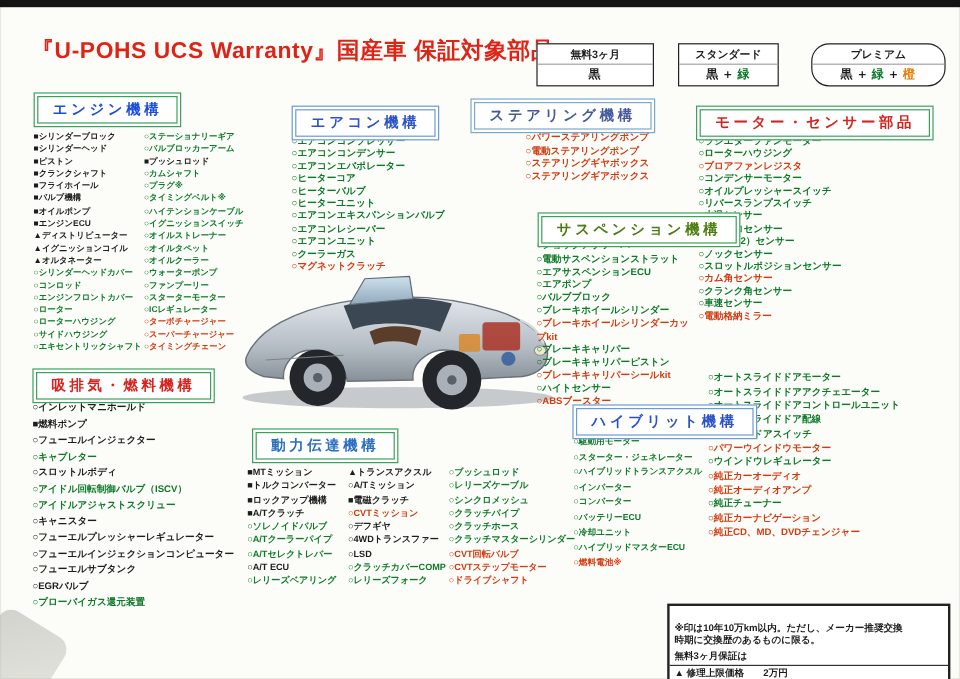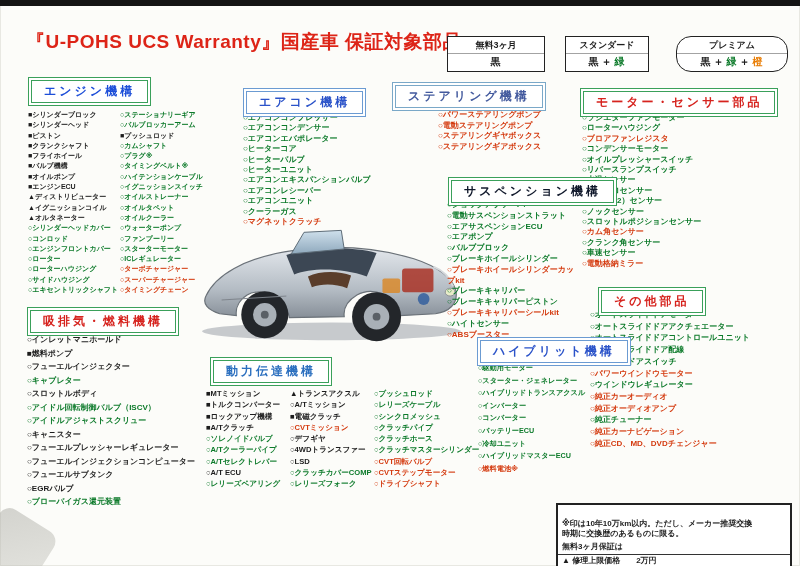--- a/index.html
+++ b/index.html
@@ -29,21 +29,21 @@
   .legend-colors{ font-size:10px; font-weight:bold; padding:1px 0 2px; letter-spacing:1px; }
   .ltoken { display:inline; padding:0 1px; }
 
   
   .hdr { position:absolute; border:4px double; padding:2px 12px; font-size:12px;
          font-weight:bold; letter-spacing:3px; background:#fff; white-space:nowrap; z-index:3; }
   #h-engine     { left:28px;  top:77px;  border-color:#3aa05a; color:#1d4ed8; }
   #h-aircon     { left:243px; top:88px;  border-color:#6b9bd2; color:#2b53c9; }
   #h-steering   { left:392px; top:82px;  border-color:#7aa8c8; color:#435a9e; }
   #h-motor      { left:580px; top:88px;  border-color:#3aa05a; color:#d6231e; }
-  #h-suspension { left:448px; top:177px; border-color:#3aa05a; color:#0f172a; }
+  #h-suspension { left:448px; top:177px; border-color:#3aa05a; color:#4d7c0f; }
   #h-intake     { left:27px;  top:307px; border-color:#3aa05a; color:#d6231e; }
   #h-power      { left:210px; top:357px; border-color:#3aa05a; color:#2b6fbf; }
   #h-hybrid     { left:477px; top:337px; border-color:#6b9bd2; color:#2b53c9; }
   #h-other      { left:598px; top:287px; border-color:#3aa05a; color:#d6231e; }
 
   
   .list { position:absolute; z-index:2; }
   .item { white-space:nowrap; font-weight:bold; font-size:8px; line-height:10.4px; }
   .black  { color:#1d1d1d; }
   .green  { color:#0c7a2a; }
@@ -110,21 +110,20 @@
   </div>
 
   <div class="hdr" id="h-engine">エンジン機構</div>
   <div class="hdr" id="h-aircon">エアコン機構</div>
   <div class="hdr" id="h-steering">ステアリング機構</div>
   <div class="hdr" id="h-motor">モーター・センサー部品</div>
   <div class="hdr" id="h-suspension">サスペンション機構</div>
   <div class="hdr" id="h-intake">吸排気・燃料機構</div>
   <div class="hdr" id="h-power">動力伝達機構</div>
   <div class="hdr" id="h-hybrid">ハイブリット機構</div>
-  <div class="hdr" id="h-other">その他部品</div>
 
   <div class="list" id="engine-col1">
       <div class="item black">■シリンダーブロック</div>
       <div class="item black">■シリンダーヘッド</div>
       <div class="item black">■ピストン</div>
       <div class="item black">■クランクシャフト</div>
       <div class="item black">■フライホイール</div>
       <div class="item black">■バルブ機構</div>
       <div class="item black">■オイルポンプ</div>
       <div class="item black">■エンジンECU</div>

